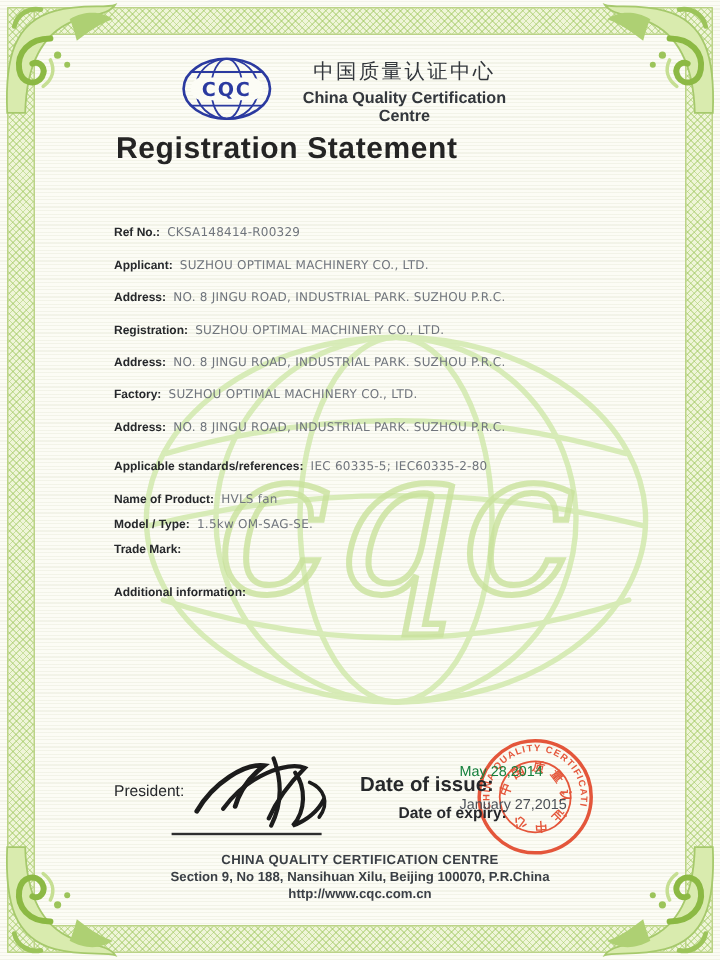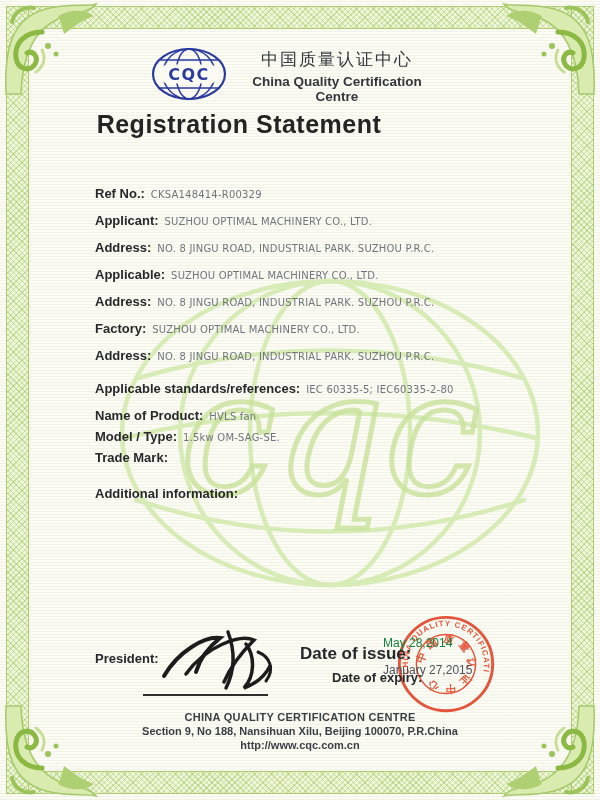--- a/index.html
+++ b/index.html
@@ -36,28 +36,28 @@
   
   .logo{position:absolute;left:150px;top:47px;width:78px;height:54px;z-index:4;}
   .header-text{position:absolute;left:232px;top:48px;width:210px;text-align:center;z-index:4;}
   .header-cn{font-family:"DejaVu Serif", serif;font-size:17px;color:#33373c;letter-spacing:2px;}
   .header-en{margin-top:3px;font-size:13.5px;font-weight:bold;color:#33373c;}
   
   .doc-title{position:absolute;left:0;top:109px;width:478px;text-align:center;z-index:4;
     font-size:25px;font-weight:bold;color:#242424;line-height:31px;letter-spacing:.5px;}
   
   .field{position:absolute;left:95px;z-index:4;white-space:nowrap;}
-  .field .lbl{font-size:13px;font-weight:bold;color:#26282b;}
+  .field .lbl{font-size:10px;font-weight:bold;color:#26282b;}
   .field .val{font-family:"DejaVu Sans", sans-serif;font-size:10px;color:#70757d;margin-left:6px;letter-spacing:.2px;margin-top:28px;}
   .f-ref{top:184px;} .f-applicant{top:211px;} .f-addr1{top:238px;}
   .f-manufacture{top:265px;} .f-addr2{top:292px;} .f-factory{top:319px;}
   .f-addr3{top:346px;} .f-standards{top:379px;} .f-product{top:406px;text-align:center;}
   .f-model{top:427px;} .f-trademark{top:448px;} .f-additional{top:484px;}
   
-  .president-label{position:absolute;left:95px;top:651px;font-size:13px;font-weight:bold;color:#26282b;z-index:4;}
+  .president-label{position:absolute;left:95px;top:651px;font-size:13px;font-weight:normal;color:#26282b;z-index:4;}
   .signature{position:absolute;left:158px;top:624px;width:128px;height:72px;z-index:5;}
   .signature-line{position:absolute;left:143px;top:694px;width:125px;height:2px;background:#2e2e2e;z-index:4;}
   .date-issue-label{position:absolute;left:300px;top:644px;font-size:17px;font-weight:bold;color:#26282b;z-index:6;}
   .date-expiry-label{position:absolute;left:300px;top:670px;font-size:13px;font-weight:bold;color:#26282b;z-index:6;margin-left:32px;}
   .date-issue-value{position:absolute;left:383px;top:636px;font-size:12px;color:#15803d;z-index:6;}
   .date-expiry-value{position:absolute;left:383px;top:663px;font-size:12px;color:#4c5158;z-index:6;}
   
   .stamp{position:absolute;left:396px;top:614px;width:100px;height:100px;z-index:5;opacity:.92;}
   
   .footer{position:absolute;left:0;width:600px;text-align:center;z-index:4;color:#3a3f45;font-weight:bold;}
@@ -147,21 +147,21 @@
   <div class="field f-ref">
     <span class="lbl">Ref No.:</span><span class="val">CKSA148414-R00329</span>
   </div>
   <div class="field f-applicant">
     <span class="lbl">Applicant:</span><span class="val">SUZHOU OPTIMAL MACHINERY CO., LTD.</span>
   </div>
   <div class="field f-addr1">
     <span class="lbl">Address:</span><span class="val">NO. 8 JINGU ROAD, INDUSTRIAL PARK. SUZHOU P.R.C.</span>
   </div>
   <div class="field f-manufacture">
-    <span class="lbl">Applicable:</span><span class="val">SUZHOU OPTIMAL MACHINERY CO., LTD.</span>
+    <span class="lbl">Registration:</span><span class="val">SUZHOU OPTIMAL MACHINERY CO., LTD.</span>
   </div>
   <div class="field f-addr2">
     <span class="lbl">Address:</span><span class="val">NO. 8 JINGU ROAD, INDUSTRIAL PARK. SUZHOU P.R.C.</span>
   </div>
   <div class="field f-factory">
     <span class="lbl">Factory:</span><span class="val">SUZHOU OPTIMAL MACHINERY CO., LTD.</span>
   </div>
   <div class="field f-addr3">
     <span class="lbl">Address:</span><span class="val">NO. 8 JINGU ROAD, INDUSTRIAL PARK. SUZHOU P.R.C.</span>
   </div>

